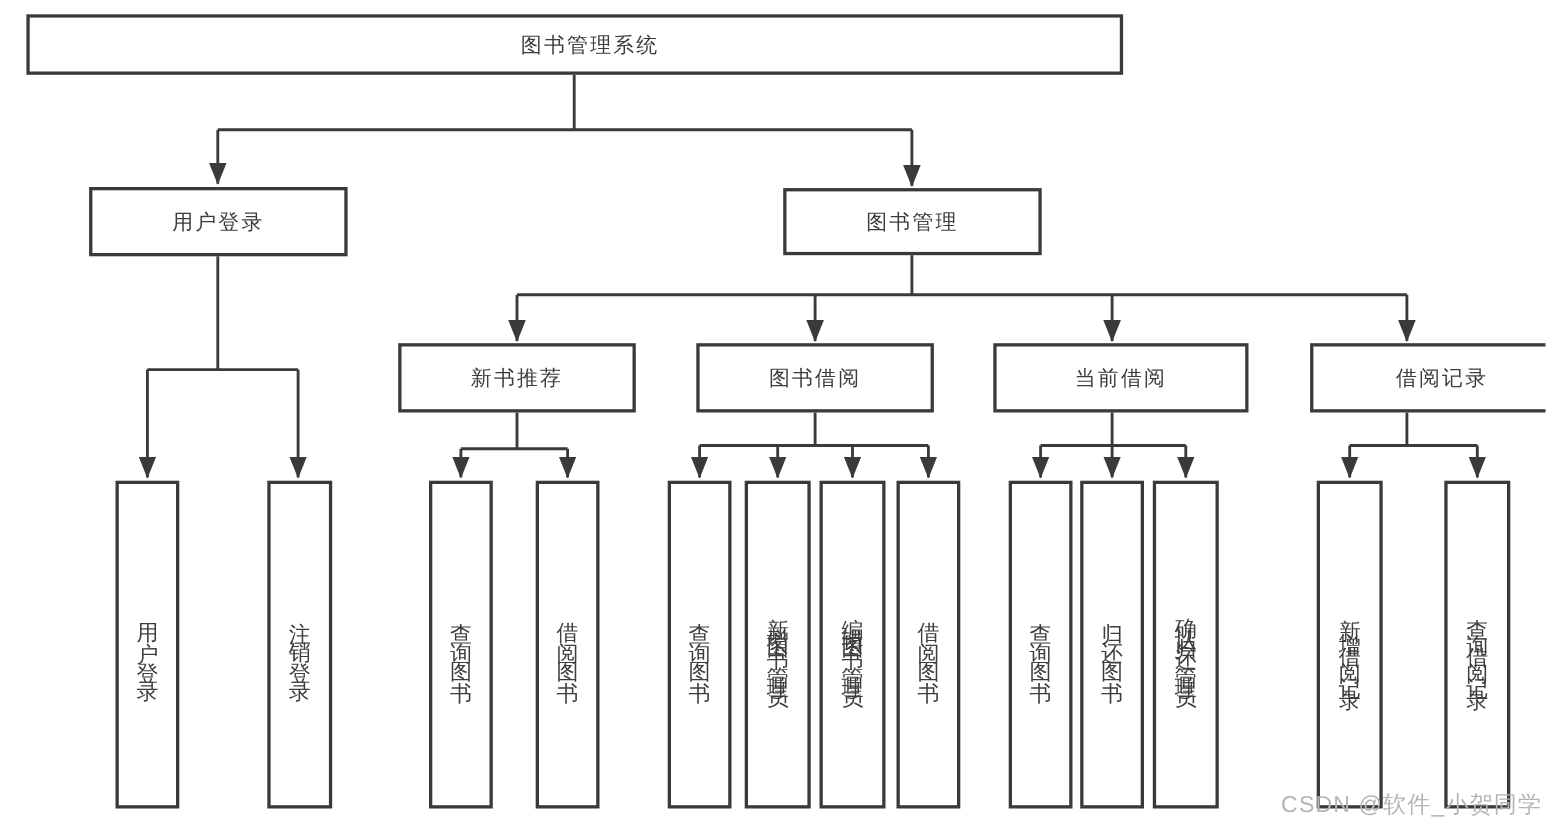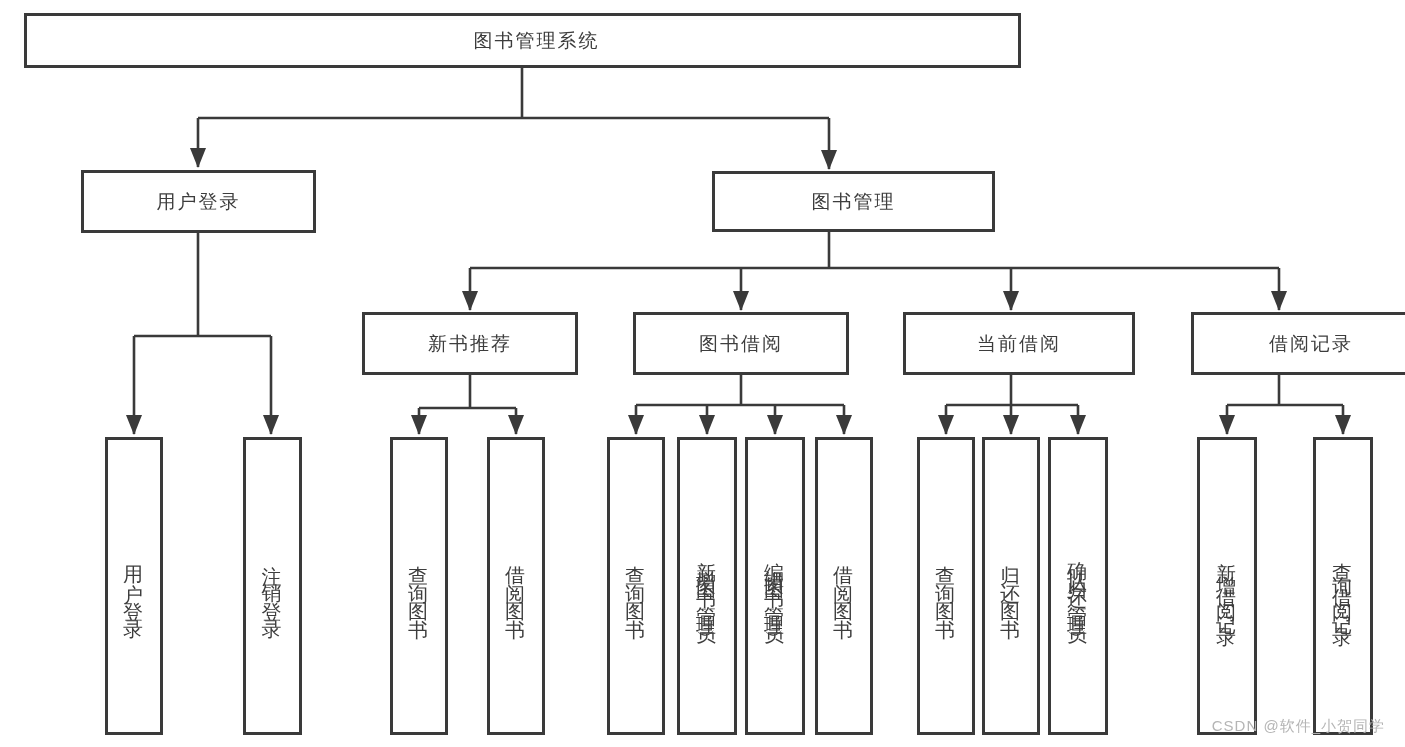--- a/index.html
+++ b/index.html
@@ -58,23 +58,23 @@
     height: 298px;
     writing-mode: vertical-rl;
     text-orientation: mixed;
     font-size: 20px;
   }
   .ls-4 { letter-spacing: 18px; }
   .ls-6 { letter-spacing: 13px; }
   .ls-9 { letter-spacing: 9px; }
   .watermark {
     position: absolute;
-    right: 20px;
+    right: 3px;
     top: 717px;
-    font-size: 15px;
+    font-size: 21px;
     letter-spacing: 1px;
     color: var(--watermark);
     white-space: nowrap;
   }
 </style>
 </head>
 <body>
 
 <div class="canvas">
 
@@ -122,21 +122,21 @@
 
     <line x1="1279" y1="373" x2="1279" y2="405"></line>
     <line x1="1227" y1="405" x2="1343" y2="405"></line>
     <line x1="1227" y1="405" x2="1227" y2="434" marker-end="url(#arrow)"></line>
     <line x1="1343" y1="405" x2="1343" y2="434" marker-end="url(#arrow)"></line>
   </svg>
 
   <div class="box root-box">图书管理系统</div>
 
   <div class="box hbox" style="left:81px; top:170px; width:235px;">用户登录</div>
-  <div class="box hbox" style="left:712px; top:171px; width:283px; height:61px;">图书管理</div>
+  <div class="box hbox" style="left:712px; top:171px; width:235px; height:61px;">图书管理</div>
 
   <div class="box hbox" style="left:362px; top:312px; width:216px;">新书推荐</div>
   <div class="box hbox" style="left:633px; top:312px; width:216px;">图书借阅</div>
   <div class="box hbox" style="left:903px; top:312px; width:232px;">当前借阅</div>
   <div class="box hbox" style="left:1171px; top:312px; width:240px;margin-left:20px;">借阅记录</div>
 
   <div class="box leaf ls-4" style="left:105px; width:58px;">用户登录</div>
   <div class="box leaf ls-4" style="left:243px; width:59px;">注销登录</div>
 
   <div class="box leaf ls-4" style="left:390px; width:58px;">查询图书</div>

